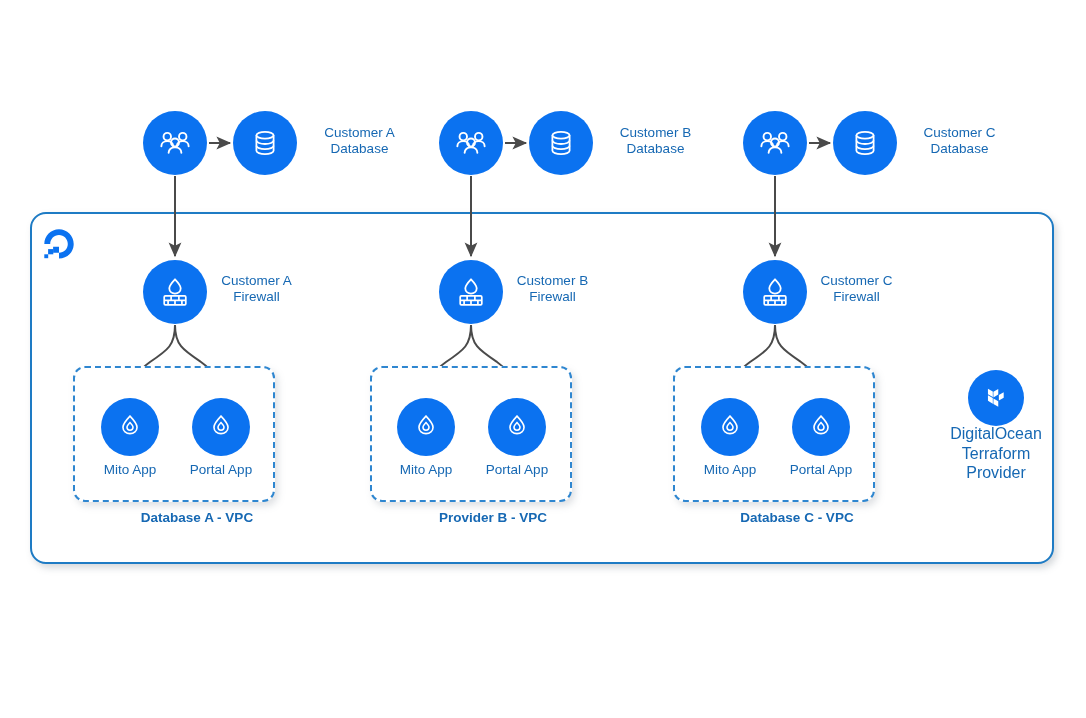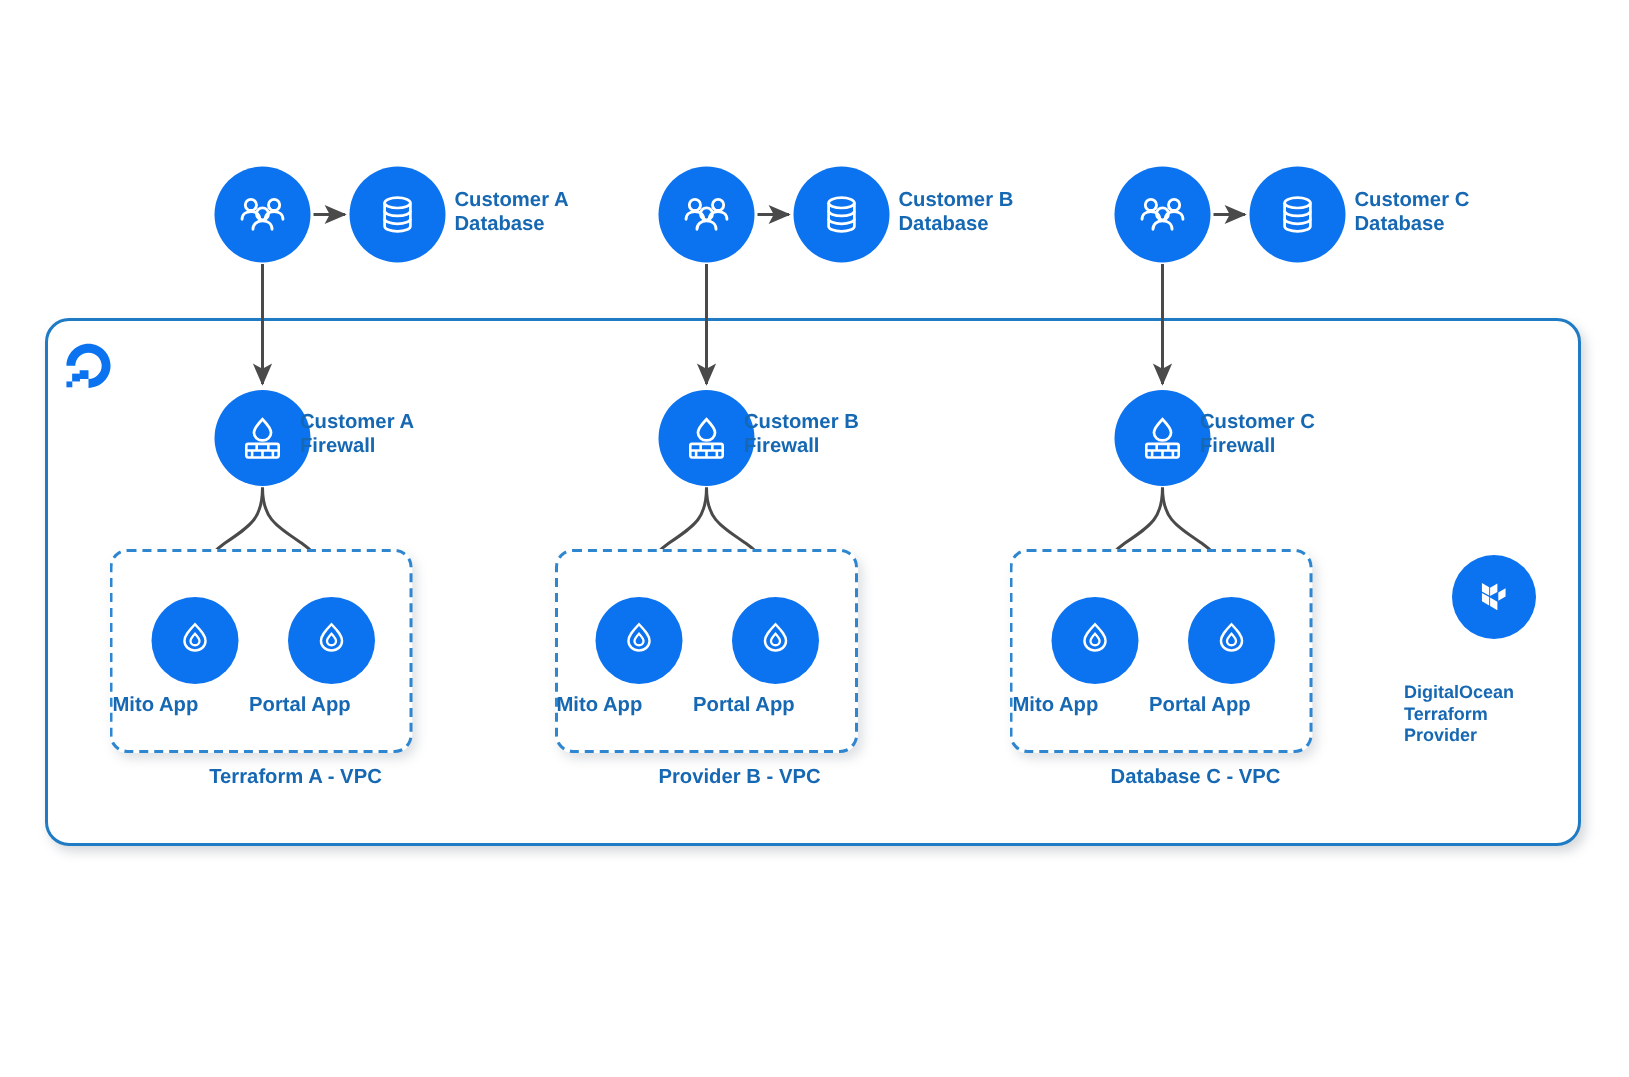--- a/index.html
+++ b/index.html
@@ -3,21 +3,21 @@
 <meta charset="utf-8">
 <style>
   html,body{margin:0;padding:0;background:#ffffff;}
   body{width:1086px;height:718px;overflow:hidden;
        font-family:"Liberation Sans","DejaVu Sans",sans-serif;}
   #stage{position:relative;width:1086px;height:718px;}
 
   
   .node{position:absolute;}
   .circle{border-radius:50%;display:flex;align-items:center;justify-content:center;}
-  .lbl{position:absolute;font-weight:bold;line-height:1.22;white-space:pre-line;}
+  .lbl{position:absolute;font-weight:normal;line-height:1.22;text-align:center;white-space:pre-line;}
 
   
   .c-ico{background:#0b72f0;}
   .t-teal{color:#1668b3;}
   .t-blue{color:#1668b3;}
 
   
   .c-users,.c-db,.c-fw{width:64px;height:64px;}
   .c-app{width:58px;height:58px;}
   .c-tf{width:56px;height:56px;}
@@ -75,21 +75,21 @@
     <path d="M175,325 C175,345 183,350 201,362 C215,372 219,382 221,393" fill="none" stroke="#4a4a4a" stroke-width="2" marker-end="url(#ah)"></path>
 
     <path d="M471,325 C471,345 464,350 446,362 C432,372 428,382 426,393" fill="none" stroke="#4a4a4a" stroke-width="2" marker-end="url(#ah)"></path>
     <path d="M471,325 C471,345 479,350 497,362 C511,372 515,382 517,393" fill="none" stroke="#4a4a4a" stroke-width="2" marker-end="url(#ah)"></path>
 
     <path d="M775,325 C775,345 768,350 750,362 C736,372 732,382 730,393" fill="none" stroke="#4a4a4a" stroke-width="2" marker-end="url(#ah)"></path>
     <path d="M775,325 C775,345 783,350 801,362 C815,372 819,382 821,393" fill="none" stroke="#4a4a4a" stroke-width="2" marker-end="url(#ah)"></path>
   </svg>
 
   <div class="vpc" style="left:73px;top:366px;width:198px;height:132px;"></div>
-  <div class="vpc-lbl" style="left:73px;top:510px;width:248px;">Terraform A - VPC</div>
+  <div class="vpc-lbl" style="left:73px;top:510px;width:248px;">Database A - VPC</div>
 
   <div class="vpc" style="left:370px;top:366px;width:198px;height:132px;"></div>
   <div class="vpc-lbl" style="left:369px;top:510px;width:248px;">Provider B - VPC</div>
 
   <div class="vpc" style="left:673px;top:366px;width:198px;height:132px;"></div>
   <div class="vpc-lbl" style="left:673px;top:510px;width:248px;">Database C - VPC</div>
 
   <div class="node circle c-ico c-users" style="left:143px;top:111px;">
     <svg viewBox="0 0 44 44" width="40" height="40" aria-hidden="true">
       <g fill="none" stroke="#fff" stroke-width="2.1" stroke-linecap="round">
@@ -277,17 +277,17 @@
     <svg viewBox="0 0 44 44" width="30" height="30" aria-hidden="true">
       <g fill="#fff">
         <polygon points="17.3,12.4 17.3,20.6 10.2,16.5 10.2,8.3"></polygon>
         <polygon points="18.2,12.9 25.3,8.8 25.3,17 18.2,21.1"></polygon>
         <polygon points="26.2,17.5 33.3,13.4 33.3,21.6 26.2,25.7"></polygon>
         <polygon points="17.3,22.1 17.3,30.3 10.2,26.2 10.2,18"></polygon>
         <polygon points="18.2,22.6 25.3,26.7 25.3,34.9 18.2,30.8"></polygon>
       </g>
     </svg>
   </div>
-  <div class="lbl t-blue" style="left:936px;top:454px;width:120px;font-size:12px;">DigitalOcean
+  <div class="lbl t-blue" style="left:936px;top:424px;width:120px;font-size:16px;">DigitalOcean
 Terraform
 Provider</div>
 
 </div>
 
 </body></html>

